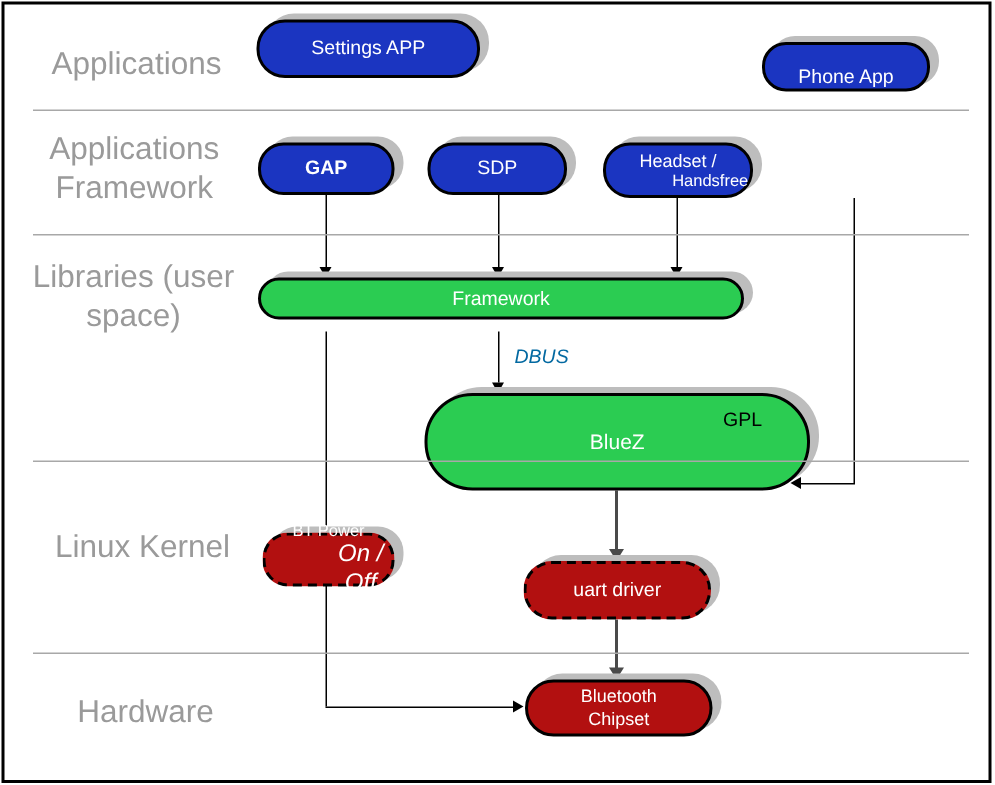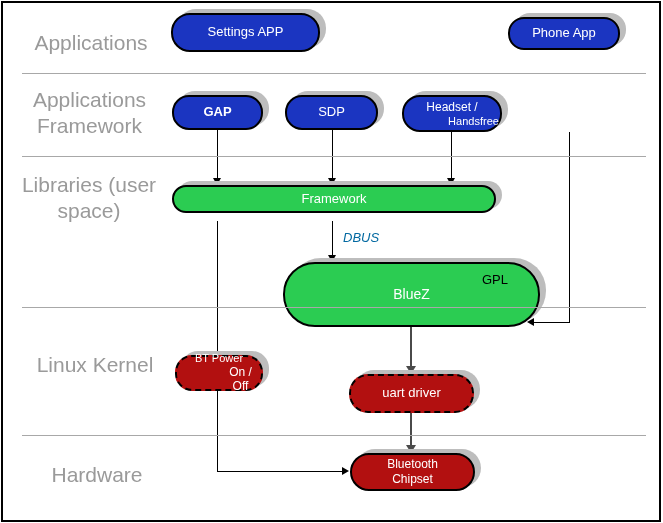--- a/index.html
+++ b/index.html
@@ -88,21 +88,21 @@
   <div class="vline thick" style="left:410px; top:327px; height:40px;"></div>
   <div class="head down thick" style="left:406px; top:366px;"></div>
 
   <div class="vline thick" style="left:410px; top:413px; height:33px;"></div>
   <div class="head down thick" style="left:406px; top:445px;"></div>
 
   <div class="pill blue" style="left:171px; top:13px; width:149px; height:39px; border-radius:19px;">
     <span>Settings APP</span>
   </div>
 
-  <div class="pill blue" style="left:508px; top:17px; width:112px; height:33px; border-radius:16px;">
+  <div class="pill blue" style="left:508px; top:28px; width:112px; height:33px; border-radius:16px;justify-content:flex-end;">
     <span>Phone App</span>
   </div>
 
   <div class="pill blue" style="left:172px; top:95px; width:91px; height:35px; border-radius:17px;font-weight:bold;">
     <span>GAP</span>
   </div>
 
   <div class="pill blue" style="left:285px; top:95px; width:93px; height:35px; border-radius:17px;text-align:center;">
     <span>SDP</span>
   </div>
@@ -117,21 +117,21 @@
     <span>Framework</span>
   </div>
 
   <div class="pill green" style="left:283px; top:262px; width:257px; height:65px; border-radius:32px; font-size:14px;">
     <span>BlueZ</span>
     <span class="badge">GPL</span>
   </div>
 
   <div class="pill red dashed" style="left:175px; top:355px; width:88px; height:36px; border-radius:17px; font-size:11px;">
     <span>BT Power</span>
-    <span class="sub" style="font-size:12px;">On / Off</span>
+    <span class="sub" style="font-size:16px;font-style:italic;">On / Off</span>
   </div>
 
   <div class="pill red dashed" style="left:349px; top:374px; width:125px; height:39px; border-radius:19px;">
     <span>uart driver</span>
   </div>
 
   <div class="pill red" style="left:350px; top:453px; width:125px; height:38px; border-radius:19px; font-size:12px;">
     <span>Bluetooth</span>
     <span>Chipset</span>
   </div>

